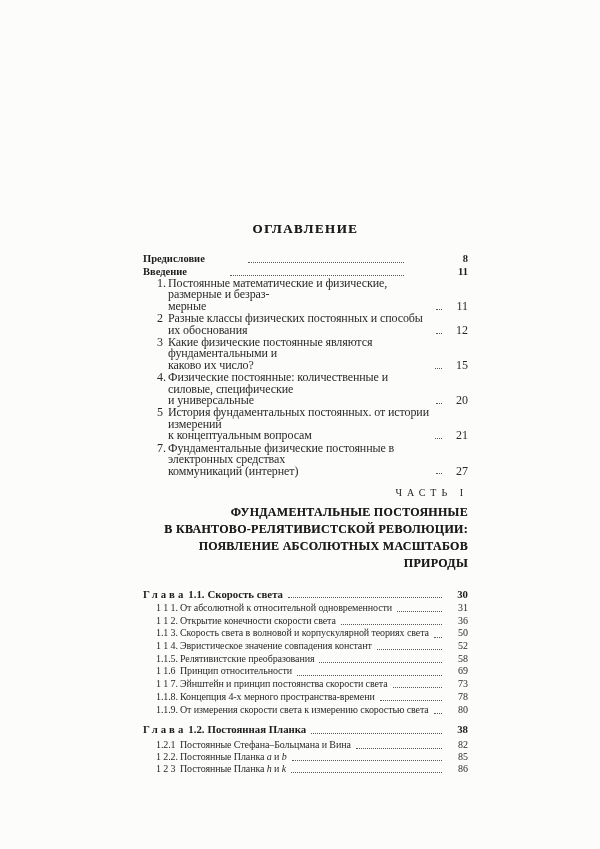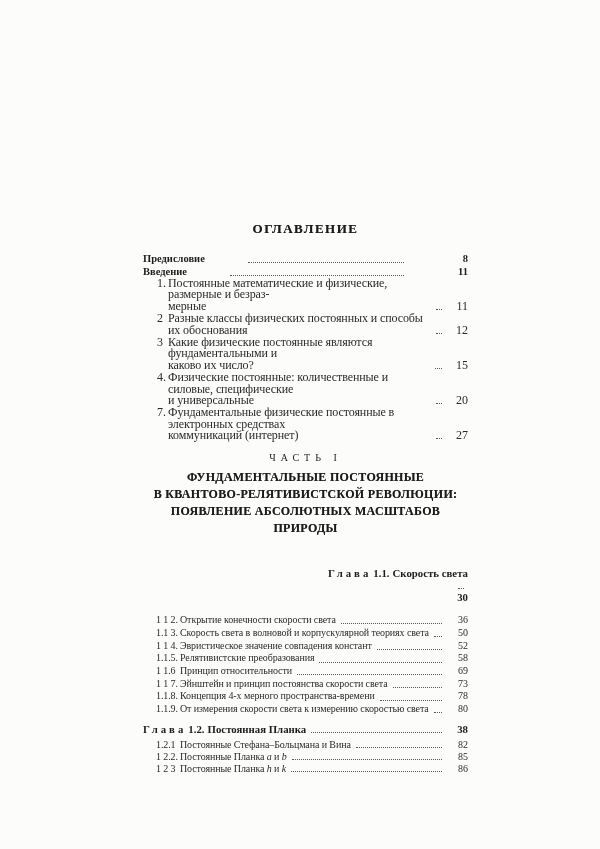--- a/index.html
+++ b/index.html
@@ -32,40 +32,40 @@
   }
   .page { flex:0 0 22px; text-align:right; }
 
   .front { font-size:12px; line-height:11.4px; }
   .bold-row { font-weight:bold; font-size:10.5px; line-height:13px; color:#1d1d1d;gap:38px; }
   .front .item { margin-bottom:1px; }
   .item .entry-text { padding-left:25px; text-indent:-11px; letter-spacing:-0.1px; }
   .item .num { display:inline-block; width:11px; text-indent:0; }
   .lines { white-space:pre-line; }
 
-  .part { text-align:center; margin:10px 0 14px 0; }
+  .part { text-align:right; margin:10px 0 14px 0; }
   .part-kicker { font-size:10px; letter-spacing:5px; color:#222; margin-bottom:6px; }
   .part-title {
     font-weight:bold; font-size:12px; line-height:17px;
     letter-spacing:.3px; color:#1b1b1b; white-space:pre-line;
     text-shadow:0 0 .3px rgba(30,30,30,.6);
   }
 
   .chap { font-weight:bold; font-size:10.8px; line-height:13px; color:#1c1c1c; }
   .chap .glava { letter-spacing:3px; margin-right:2px; }
   .chap .chnum { margin-right:3px; }
 
   .sub-list { font-size:10px; }
   .ch11-list { line-height:12.7px; }
   .ch12-list { line-height:12px; }
   .sub .entry-text { padding-left:37px; text-indent:-24px; letter-spacing:-0.1px; }
   .sub .num { display:inline-block; width:24px; text-indent:0; }
   .var { font-style:italic; font-family:"Liberation Serif","DejaVu Serif",serif; }
 
-  .mt-ch11 { margin-top:30px; margin-bottom:1px;flex-direction:column; }
+  .mt-ch11 { margin-top:16px; margin-bottom:1px; }
   .mt-ch12 { margin-top:7px; margin-bottom:3px; }
 </style>
 </head>
 <body>
 
 <div class="sheet">
   <div class="content">
 
     <h1 class="toc-title">ОГЛАВЛЕНИЕ</h1>
 
@@ -97,20 +97,26 @@
         <div class="entry-text"><span class="num">3</span><span class="lines">Какие физические постоянные являются фундаментальными и
 каково их число?</span></div>
         <span class="leader"></span>
         <span class="page">15</span>
       </div>
       <div class="row item">
         <div class="entry-text"><span class="num">4.</span><span class="lines">Физические постоянные: количественные и силовые, специфические
 и универсальные</span></div>
         <span class="leader"></span>
         <span class="page">20</span>
+      </div>
+      <div class="row item">
+        <div class="entry-text"><span class="num">5</span><span class="lines">История фундаментальных постоянных. от истории измерений
+к концептуальным вопросам</span></div>
+        <span class="leader"></span>
+        <span class="page">21</span>
       </div>
       <div class="row item">
         <div class="entry-text"><span class="num">7.</span><span class="lines">Фундаментальные физические постоянные в электронных средствах
 коммуникаций (интернет)</span></div>
         <span class="leader"></span>
         <span class="page">27</span>
       </div>
     </div>
 
     <div class="part">
@@ -121,20 +127,25 @@
     </div>
 
     <div class="row chap mt-ch11">
       <div class="entry-text"><span class="glava">Глава</span><span class="chnum">1.1.</span><span>Скорость света</span></div>
       <span class="leader"></span>
       <span class="page">30</span>
     </div>
 
     <div class="sub-list ch11-list">
       <div class="row sub">
+        <div class="entry-text"><span class="num">1 1 1.</span><span>От абсолютной к относительной одновременности</span></div>
+        <span class="leader"></span>
+        <span class="page">31</span>
+      </div>
+      <div class="row sub">
         <div class="entry-text"><span class="num">1 1 2.</span><span>Открытие конечности скорости света</span></div>
         <span class="leader"></span>
         <span class="page">36</span>
       </div>
       <div class="row sub">
         <div class="entry-text"><span class="num">1.1 3.</span><span>Скорость света в волновой и корпускулярной теориях света</span></div>
         <span class="leader"></span>
         <span class="page">50</span>
       </div>
       <div class="row sub">

